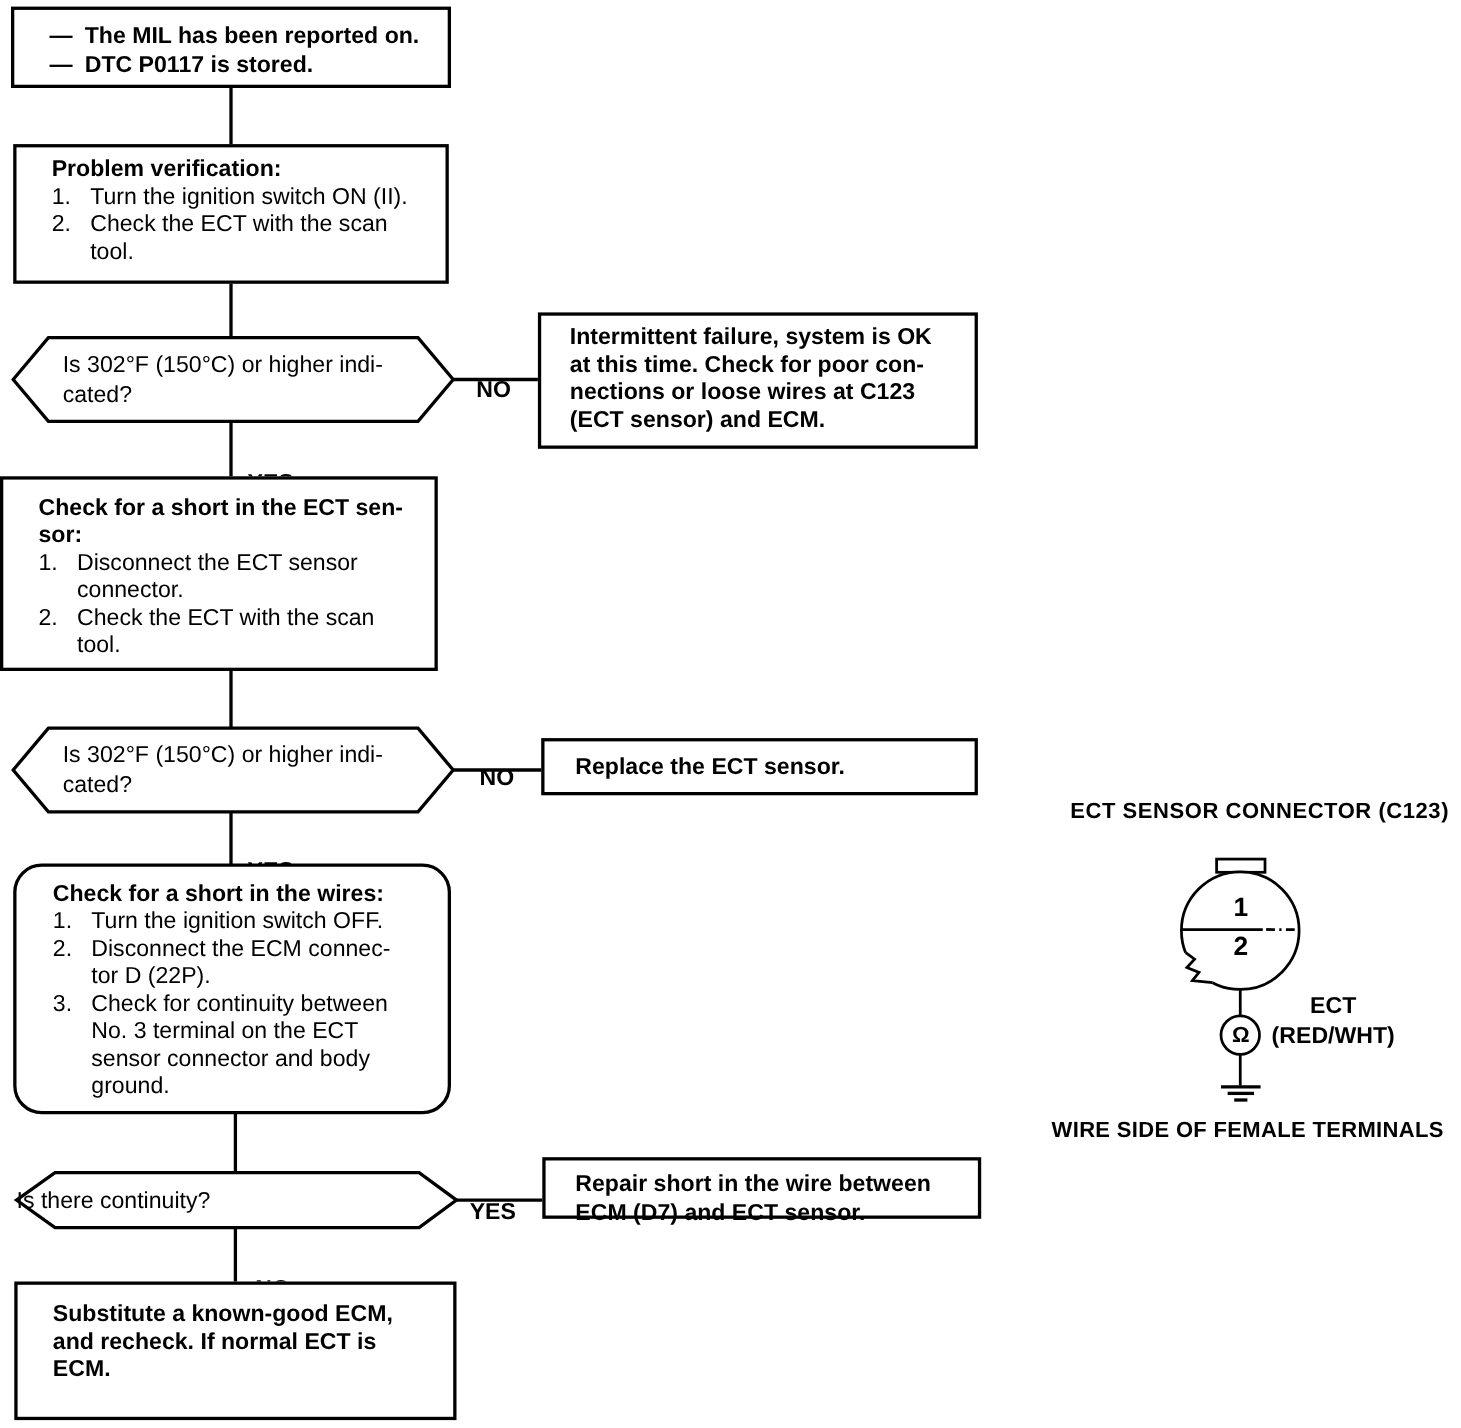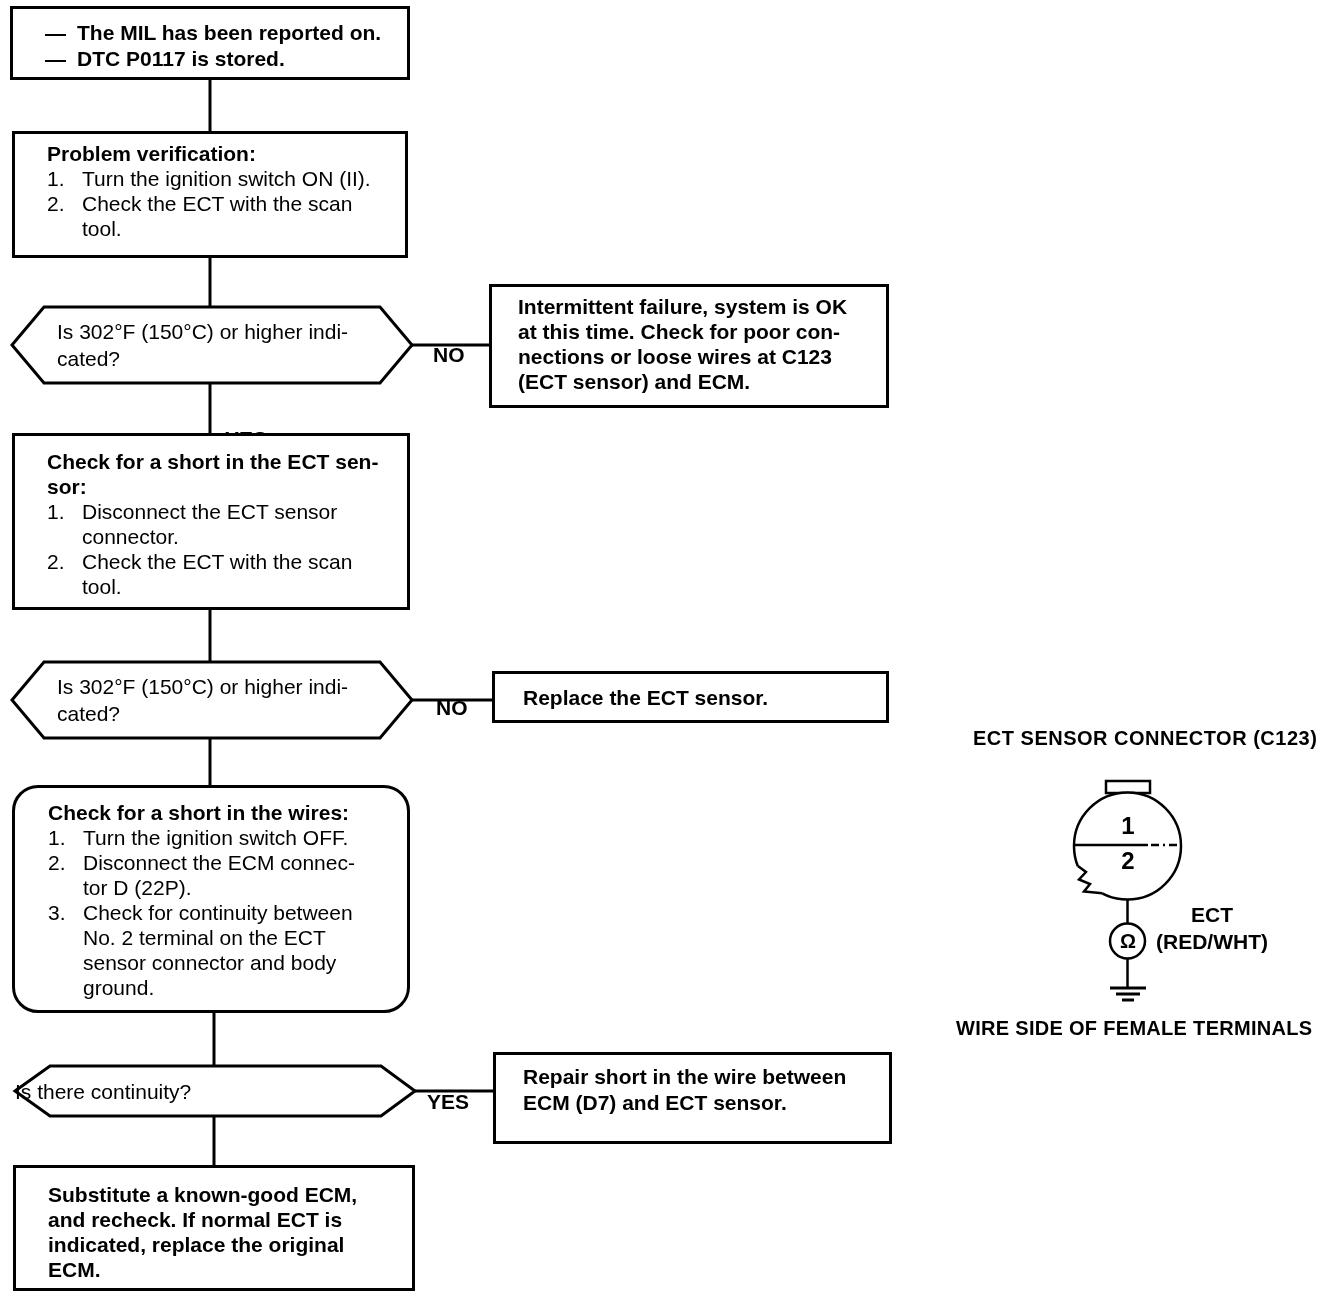--- a/index.html
+++ b/index.html
@@ -95,21 +95,21 @@
   <div class="lbl" style="left:433px;top:314px;">NO</div>
   <div class="lbl" style="left:225px;top:398px;">YES</div>
 
   <div class="box" style="left:489px;top:284px;width:400px;height:124px;padding:7px 8px 0 26px;">
     <span class="ln b">Intermittent failure, system is OK</span>
     <span class="ln b">at this time. Check for poor con-</span>
     <span class="ln b">nections or loose wires at C123</span>
     <span class="ln b">(ECT sensor) and ECM.</span>
   </div>
 
-  <div class="box" style="left:12px;top:433px;width:398px;height:177px;padding:13px 6px 0 32px;">
+  <div class="box" style="left:0;top:433px;width:398px;height:177px;padding:13px 6px 0 32px;">
     <span class="ln b">Check for a short in the ECT sen-</span>
     <span class="ln b">sor:</span>
     <div class="item">
       <span class="num">1.</span>
       <span class="itxt">
         <span class="ln">Disconnect the ECT sensor</span>
         <span class="ln">connector.</span>
       </span>
     </div>
     <div class="item">
@@ -144,42 +144,41 @@
       <span class="num">2.</span>
       <span class="itxt">
         <span class="ln">Disconnect the ECM connec-</span>
         <span class="ln">tor D (22P).</span>
       </span>
     </div>
     <div class="item">
       <span class="num">3.</span>
       <span class="itxt">
         <span class="ln">Check for continuity between</span>
-        <span class="ln">No. 2 terminal on the ECT</span>
+        <span class="ln">No. 3 terminal on the ECT</span>
         <span class="ln">sensor connector and body</span>
         <span class="ln">ground.</span>
       </span>
     </div>
   </div>
 
   <div class="hextext" style="left:15px;top:1078px;width:400px;">
     <span class="ln">Is there continuity?</span>
   </div>
   <div class="lbl" style="left:427px;top:1061px;">YES</div>
   <div class="lbl" style="left:232px;top:1131px;">NO</div>
 
-  <div class="box" style="left:493px;top:1052px;width:399px;height:92px;padding:9px 8px 0 27px;line-height:26px;">
+  <div class="box" style="left:493px;top:1052px;width:399px;height:56px;padding:9px 8px 0 27px;line-height:26px;">
     <span class="ln b">Repair short in the wire between</span>
     <span class="ln b">ECM (D7) and ECT sensor.</span>
   </div>
 
   <div class="box" style="left:13px;top:1165px;width:402px;height:126px;padding:14px 8px 0 32px;">
     <span class="ln b">Substitute a known-good ECM,</span>
     <span class="ln b">and recheck. If normal ECT is</span>
-    <span class="ln b">indicated, replace the original</span>
     <span class="ln b">ECM.</span>
   </div>
 
   <div class="rtext" style="left:973px;top:726px;font-size:20px;line-height:25px;letter-spacing:0.5px;">ECT SENSOR CONNECTOR (C123)</div>
 
   <div class="rtext" style="left:1103px;top:812px;width:50px;text-align:center;font-size:24px;line-height:28px;">1</div>
   <div class="rtext" style="left:1103px;top:847px;width:50px;text-align:center;font-size:24px;line-height:28px;">2</div>
 
   <div class="rtext" style="left:1103px;top:928px;width:50px;text-align:center;font-size:20px;line-height:26px;">Ω</div>
 

